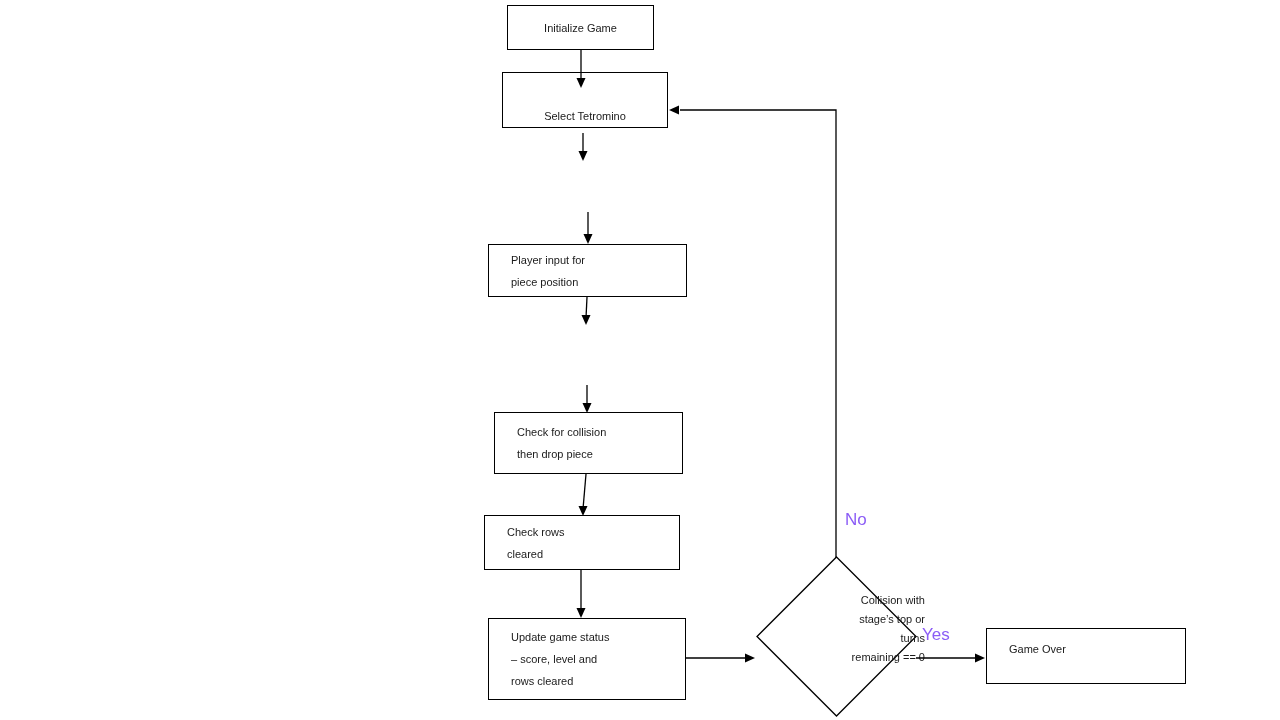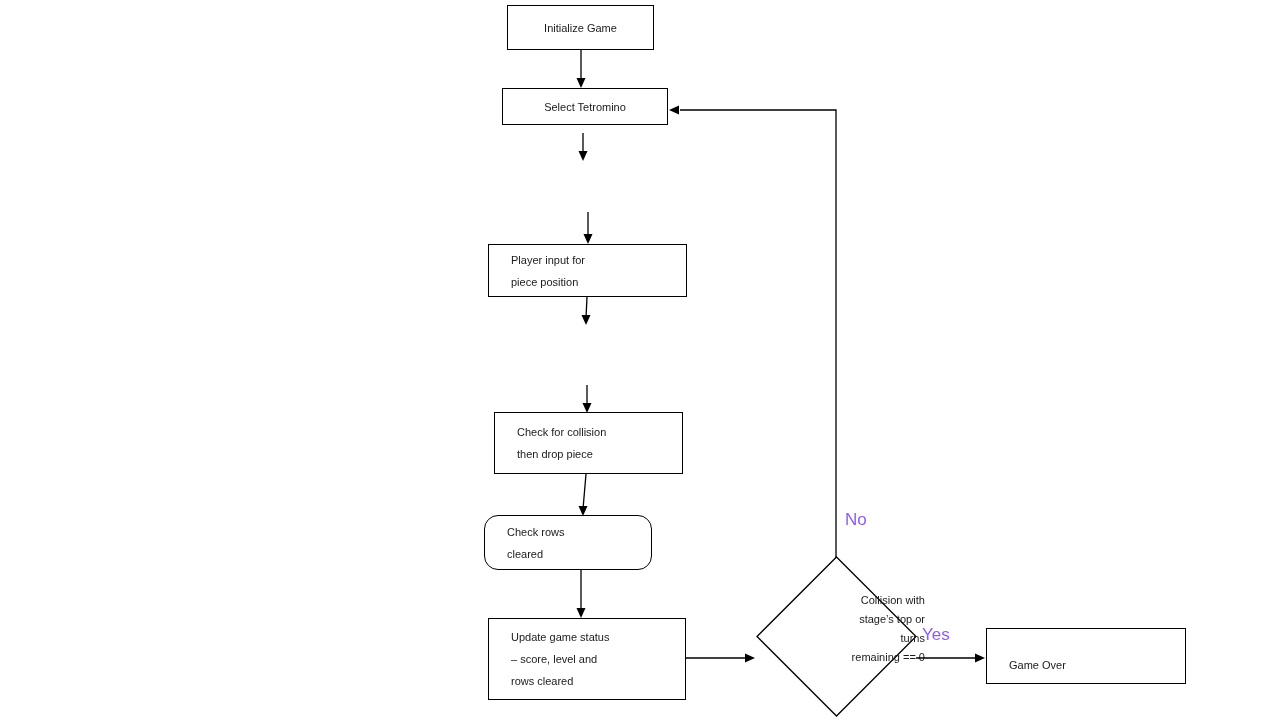--- a/index.html
+++ b/index.html
@@ -26,21 +26,21 @@
     color: #1a1a1a;
     display: flex;
     flex-direction: column;
     justify-content: center;
     white-space: pre-line;
   }
   .node.center { align-items: center; text-align: center; }
   .node.left   { align-items: flex-start; text-align: left; }
   .node.left   > .txt { padding-left: 22px; }
   .node.center > .txt { padding: 0 8px; }
-  .node.toppad { justify-content: flex-start; padding-top: 25px; }
+  .node.toppad { justify-content: flex-start; padding-top: 9px; }
 
   .diamond-wrap {
     position: absolute;
   }
   .diamond-wrap svg { display: block; overflow: visible; }
   .diamond-label {
     position: absolute;
     font-size: 11px;
     line-height: 19px;
     color: #1a1a1a;
@@ -58,37 +58,37 @@
 </style>
 </head>
 <body>
 
 <div id="canvas">
 
   <div class="node center" style="left:507px; top:5px; width:147px; height:45px;">
     <span class="txt">Initialize Game</span>
   </div>
 
-  <div class="node center" style="left:502px; top:88px; width:166px; height:37px;">
+  <div class="node center" style="left:502px; top:72px; width:166px; height:56px;justify-content:flex-end;">
     <span class="txt">Select Tetromino</span>
   </div>
 
 
   <div class="node left" style="left:488px; top:244px; width:199px; height:53px;">
     <span class="txt">Player input for
 piece position</span>
   </div>
 
 
   <div class="node left" style="left:494px; top:412px; width:189px; height:62px;">
     <span class="txt">Check for collision
 then drop piece</span>
   </div>
 
-  <div class="node left" style="left:484px; top:515px; width:168px; height:55px;border-radius:14px;">
+  <div class="node left" style="left:484px; top:515px; width:196px; height:55px;">
     <span class="txt">Check rows
 cleared</span>
   </div>
 
   <div class="node left" style="left:488px; top:618px; width:198px; height:82px;">
     <span class="txt">Update game status
 – score, level and
 rows cleared</span>
   </div>
 

